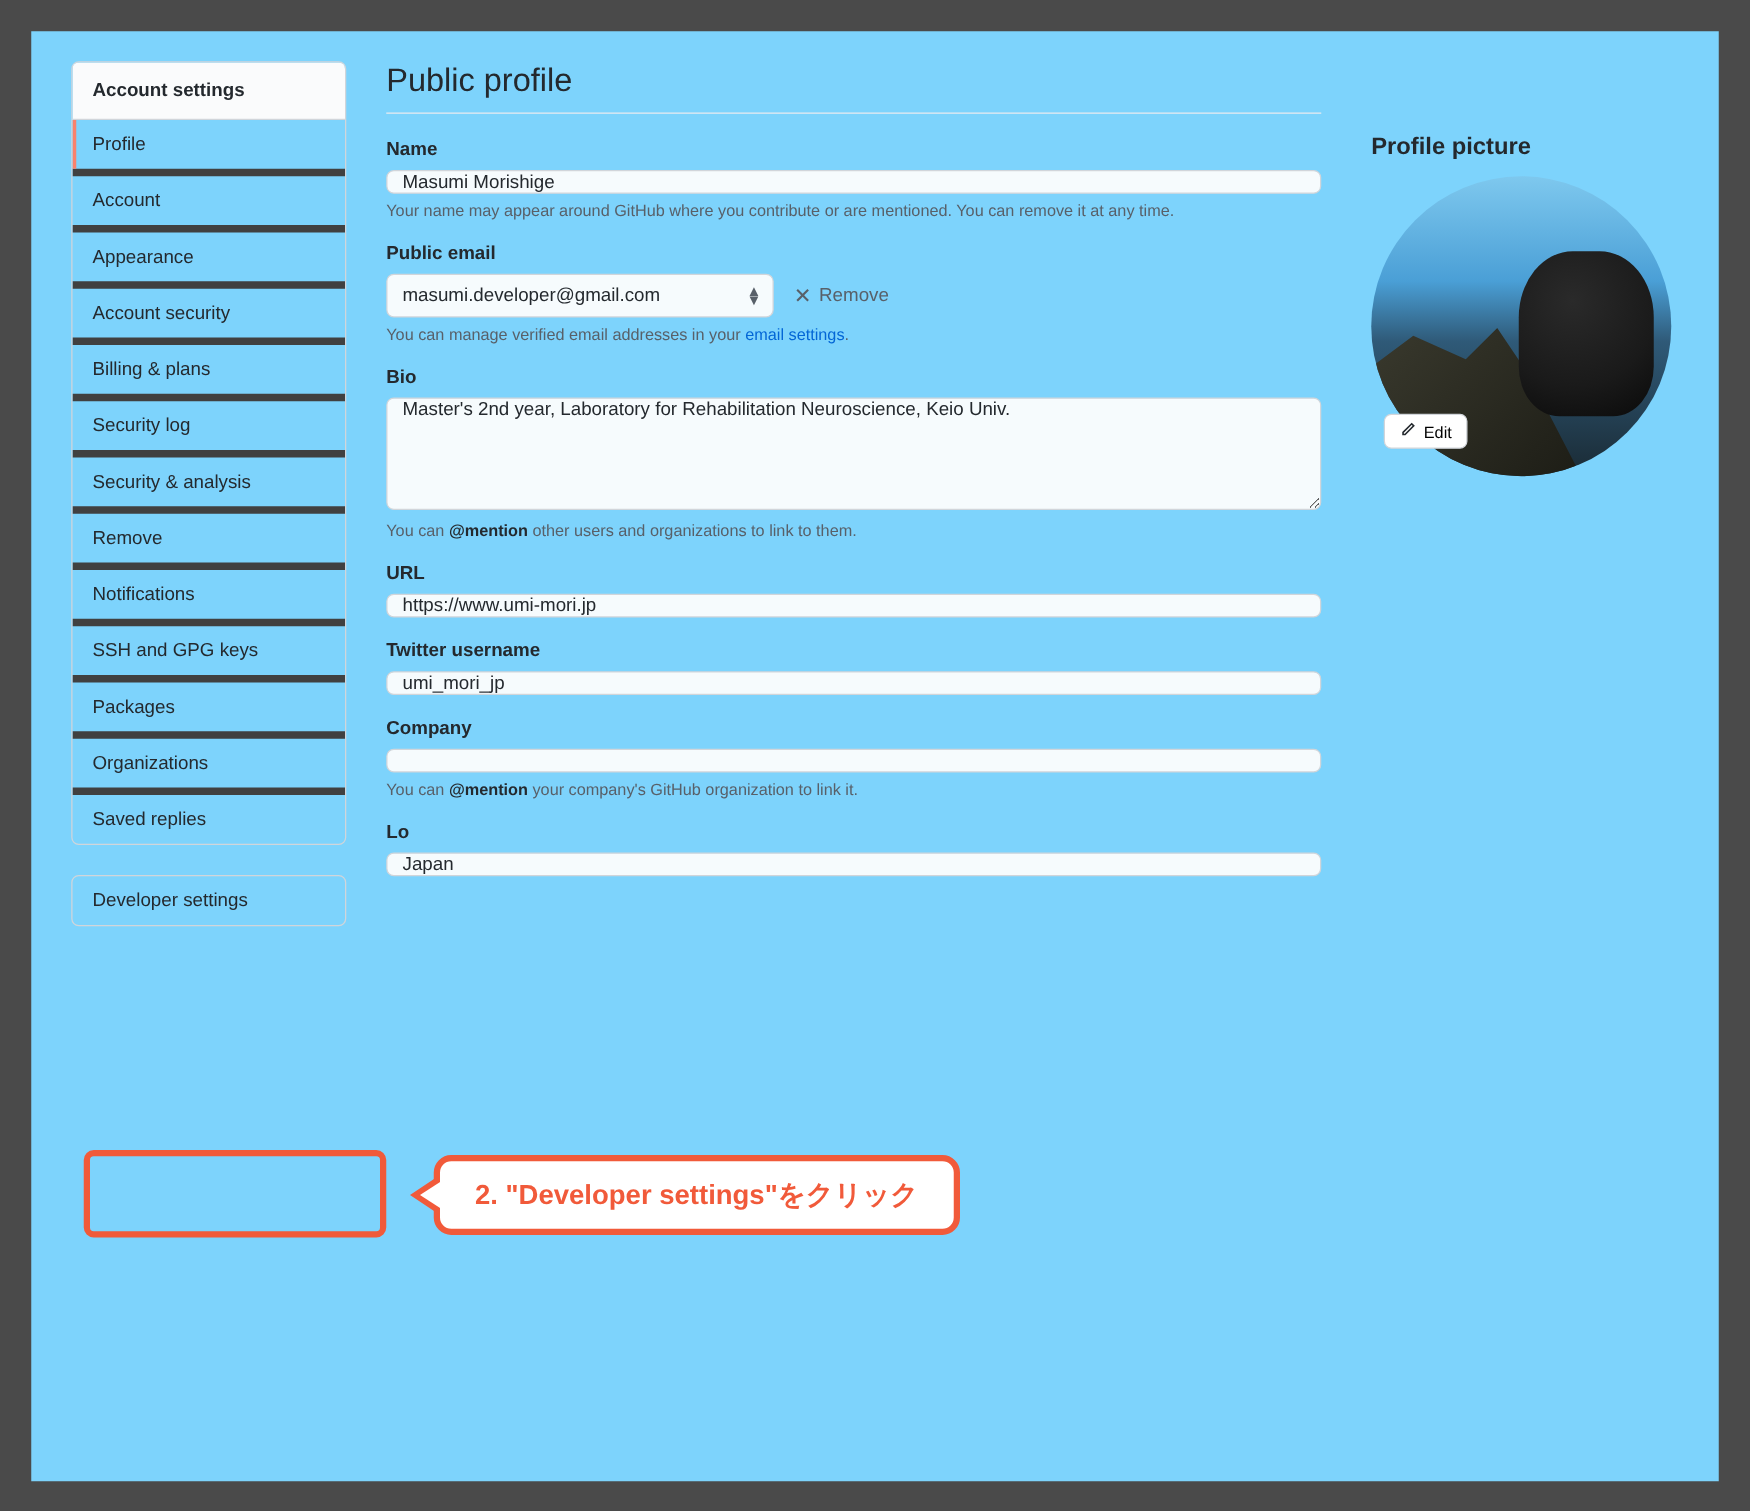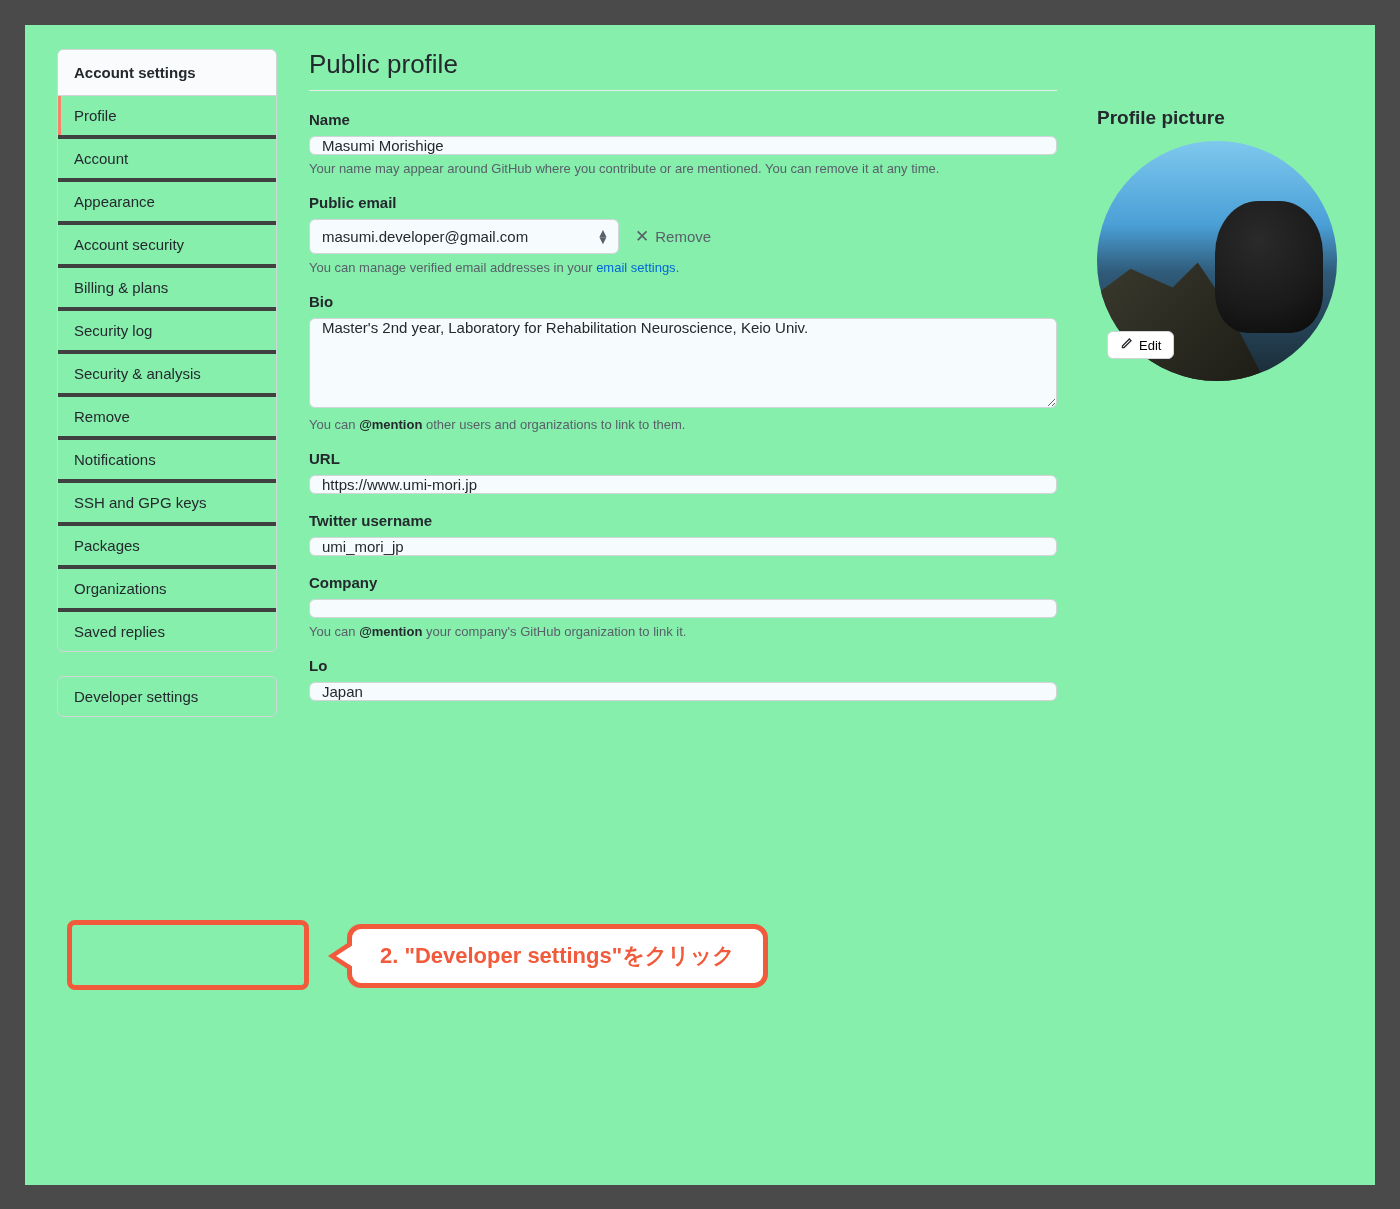--- a/index.html
+++ b/index.html
@@ -4,21 +4,21 @@
   <style>
     * { box-sizing: border-box; margin: 0; padding: 0; }
     body {
       font-family: -apple-system, BlinkMacSystemFont, "Segoe UI", Helvetica, Arial, sans-serif;
       background: #4a4a4a;
       padding: 25px;
       font-size: 14px;
       color: #24292e;
     }
     .page {
-      background: #86efac;
+      background: #7dd3fc;
       width: 100%;
       min-height: 1160px;
       padding: 24px 32px;
     }
     .layout {
       display: flex;
       gap: 32px;
       max-width: 1280px;
     }
     .sidebar {
@@ -35,21 +35,21 @@
       font-size: 15px;
       padding: 14px 16px;
       border-bottom: 1px solid #d1d5da;
       background: #fafbfc;
     }
     .menu-item {
       display: block;
       padding: 11px 16px;
       font-size: 15px;
       color: #24292e;
-      border-bottom: 4px solid #404040;
+      border-bottom: 6px solid #404040;
       cursor: pointer;
       position: relative;
     }
     .menu-item:last-child { border-bottom: none; }
     .menu-item.selected::before {
       content: "";
       position: absolute;
       left: 0; top: 0; bottom: 0;
       width: 3px;
       background: #f9826c;

